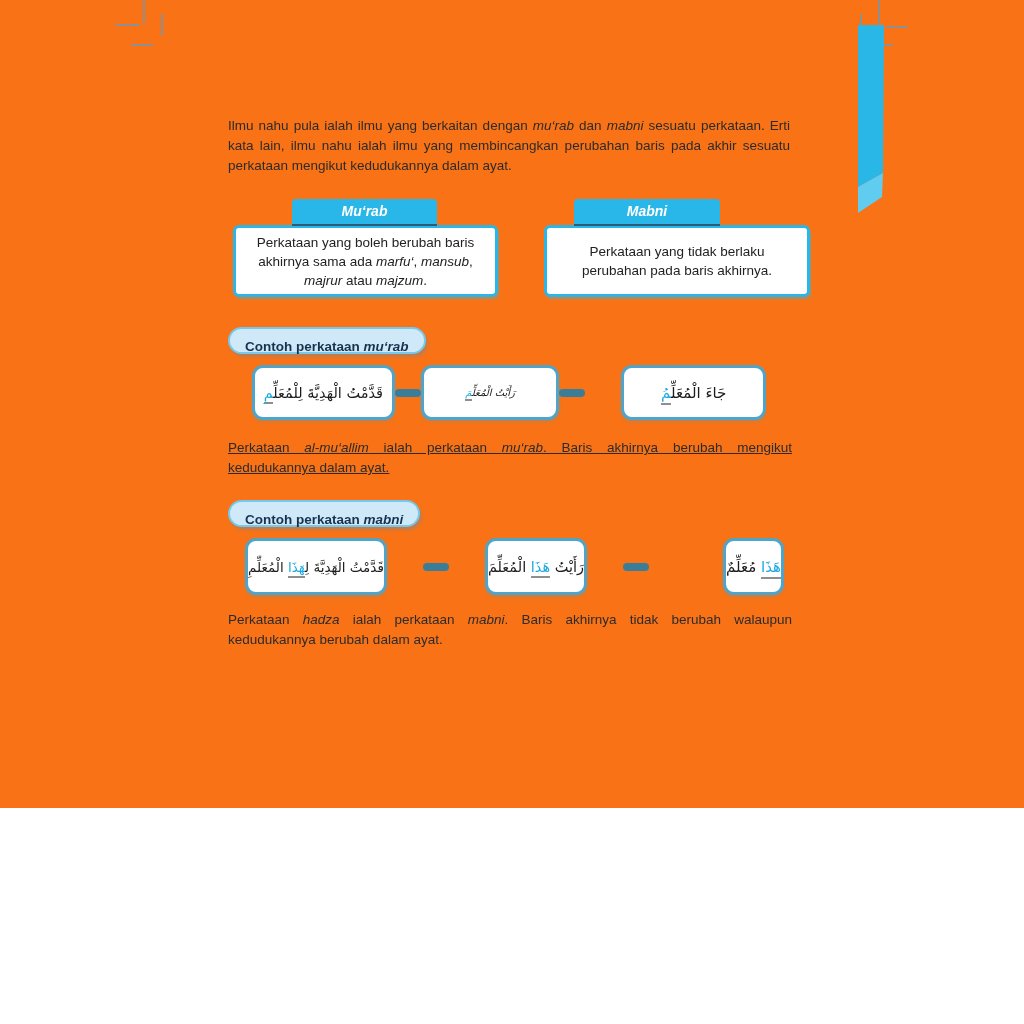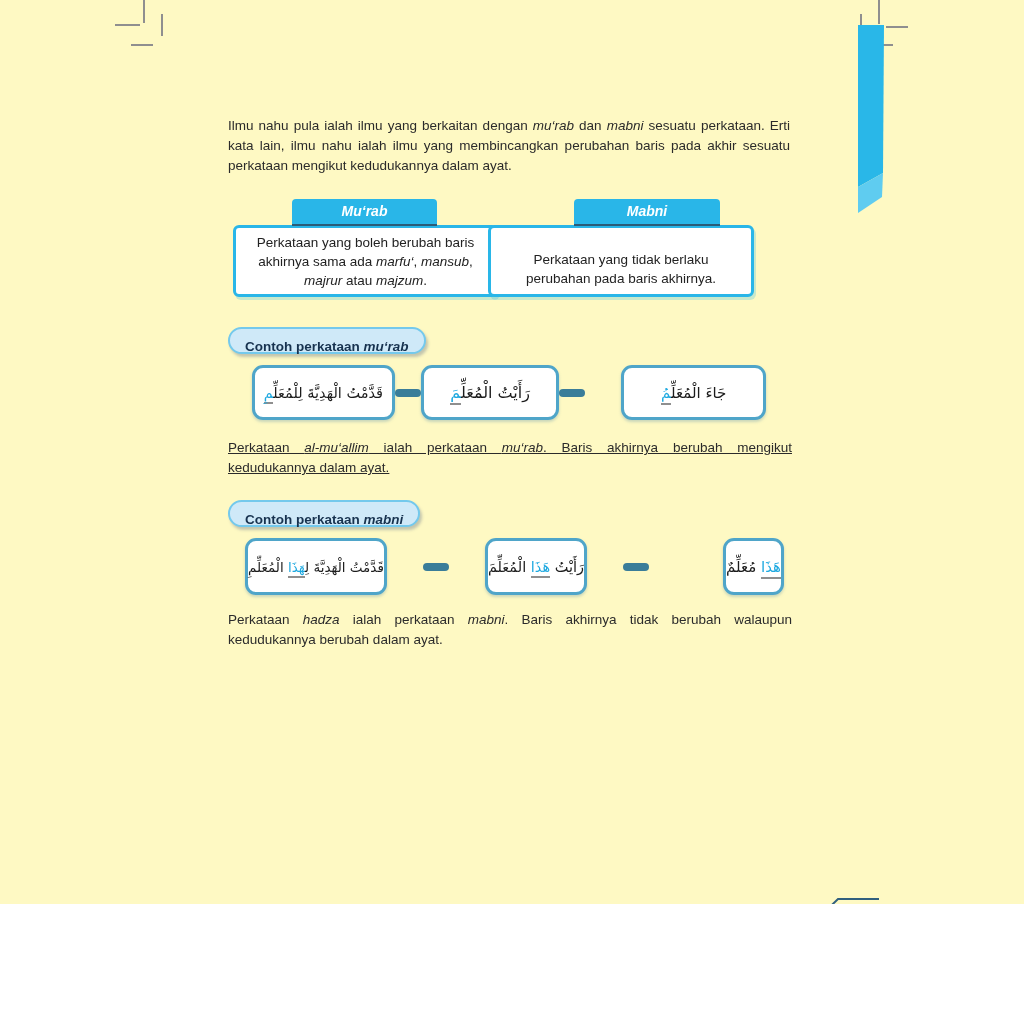--- a/index.html
+++ b/index.html
@@ -1,19 +1,19 @@
 <!DOCTYPE html>
 <html><head>
 <meta charset="utf-8">
 <style>
   * { margin: 0; padding: 0; box-sizing: border-box; }
   html, body { background: #ffffff; }
   .page {
-    position: relative; width: 1024px; height: 904px;
-    background: #fef9c3; overflow: hidden;
+    position: relative; width: 1024px; height: 808px;
+    background: #f97316; overflow: hidden;
     font-family: "Liberation Sans", sans-serif; color: #2b2b2b;
   }
   svg.decor { position: absolute; inset: 0; z-index: 0; }
 
   .para {
     position: absolute; z-index: 2;
     font-size: 13.5px; line-height: 20px; text-align: justify; color: #2b2b2b;
   }
   .it { font-style: italic; }
 
@@ -111,34 +111,34 @@
   </svg>
 
   <p class="para" style="left:228px; top:116px; width:562px;"><span>Ilmu nahu pula ialah ilmu yang berkaitan dengan </span><span class="it">mu‘rab</span><span> dan </span><span class="it">mabni</span><span> sesuatu perkataan. Erti kata lain, ilmu nahu ialah ilmu yang membincangkan perubahan baris pada akhir sesuatu perkataan mengikut kedudukannya dalam ayat.</span></p>
 
   <div class="tab" style="left:292px; top:199px; width:145px;">Mu‘rab</div>
   <div class="tab" style="left:574px; top:199px; width:146px;">Mabni</div>
 
   <div class="defbox" style="left:233px; top:225px; width:265px; height:72px;">
     <span><span>Perkataan yang boleh berubah baris akhirnya sama ada </span><span class="it">marfu‘</span><span>, </span><span class="it">mansub</span><span>, </span><span class="it">majrur</span><span> atau </span><span class="it">majzum</span><span>.</span></span>
   </div>
-  <div class="defbox" style="left:488px; top:225px; width:266px; height:72px;align-items:flex-end;">
+  <div class="defbox" style="left:544px; top:225px; width:266px; height:72px;">
     <span><span>Perkataan yang tidak berlaku perubahan pada baris akhirnya.</span></span>
   </div>
 
   <div class="pill" style="left:228px; top:327px;">
     <span><span>Contoh perkataan </span><span class="it">mu‘rab</span></span>
   </div>
 
   <div class="ar-row" style="left:252px; top:365px; width:514px; height:55px;">
     <div class="arbox" style="width:151px; height:55px; font-size:14.5px;">
       <span><span>قَدَّمْتُ الْهَدِيَّةَ لِلْمُعَلِّ‍</span><span class="hl">‍مِ</span></span>
     </div>
     <div class="dash"></div>
-    <div class="arbox" style="width:147px; height:55px; font-size:16px;">
+    <div class="arbox" style="width:147px; height:55px; font-size:10px;font-style:italic;">
       <span><span>رَأَيْتُ الْمُعَلِّ‍</span><span class="hl">‍مَ</span></span>
     </div>
     <div class="dash"></div>
     <div class="arbox" style="width:153px; height:55px; font-size:15px;margin-left:36px;">
       <span><span>جَاءَ الْمُعَلِّ‍</span><span class="hl">‍مُ</span></span>
     </div>
   </div>
 
   <p class="para" style="left:228px; top:438px; width:564px;text-decoration:underline;"><span>Perkataan </span><span class="it">al-mu‘allim</span><span> ialah perkataan </span><span class="it">mu‘rab</span><span>. Baris akhirnya berubah mengikut kedudukannya dalam ayat.</span></p>
 

